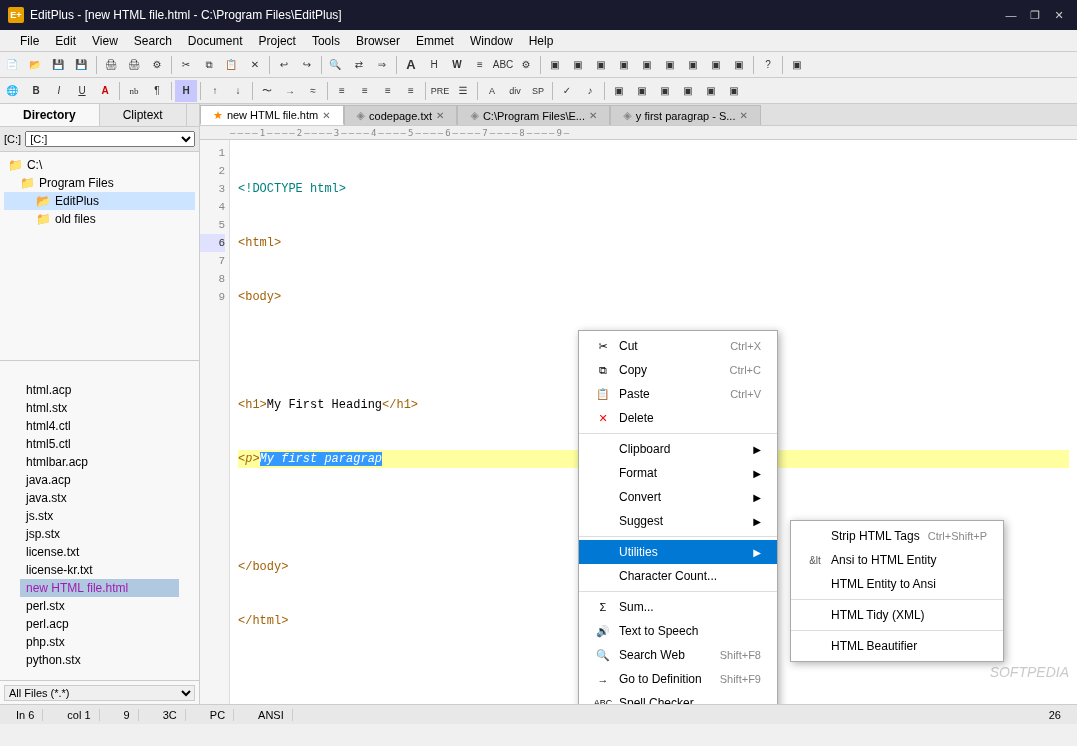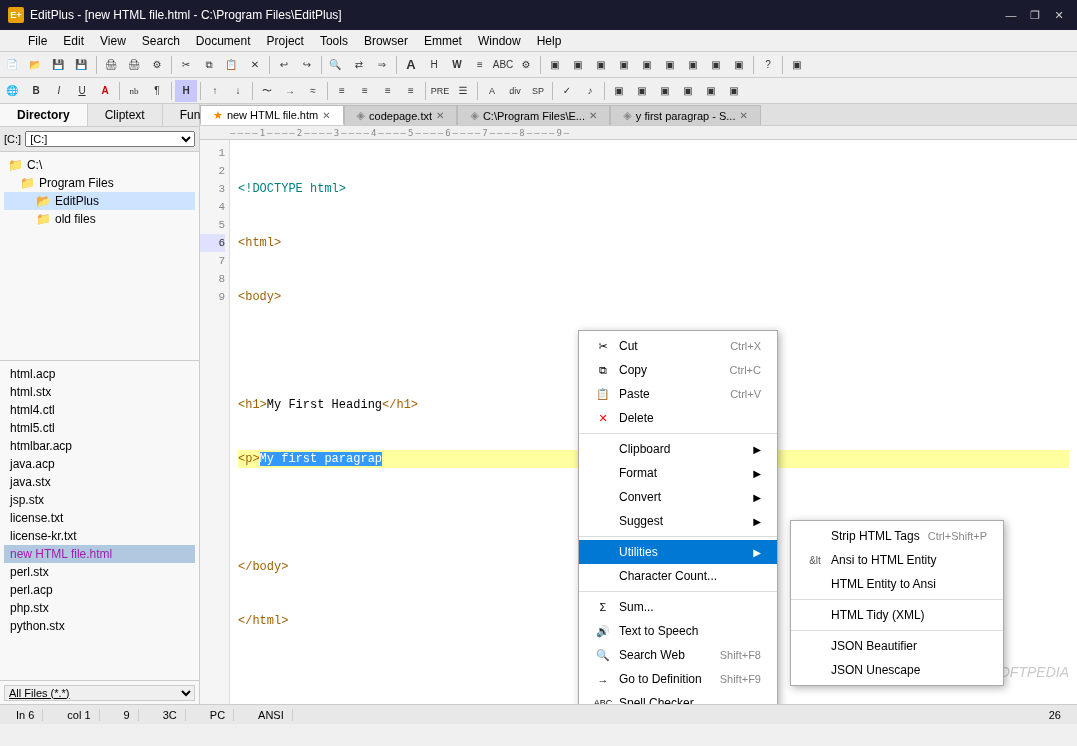--- a/index.html
+++ b/index.html
@@ -6,59 +6,59 @@
     body { font-family: 'Segoe UI', Tahoma, Geneva, Verdana, sans-serif; font-size: 12px; background: #f0f0f0; width: 1077px; height: 746px; overflow: hidden; }
     
     
     #title-bar { background: #1a1a2e; color: white; height: 30px; display: flex; align-items: center; justify-content: space-between; padding: 0 8px; font-size: 12px; }
     #title-bar .title-left { display: flex; align-items: center; gap: 6px; }
     #title-bar .title-icon { width: 16px; height: 16px; background: #e8a000; border-radius: 2px; display: flex; align-items: center; justify-content: center; font-size: 9px; color: white; font-weight: bold; }
     #title-bar .title-buttons { display: flex; gap: 4px; }
     #title-bar .title-btn { width: 20px; height: 20px; display: flex; align-items: center; justify-content: center; cursor: pointer; font-size: 11px; color: #ccc; }
     
     
-    #menu-bar { background: #f0f0f0; height: 22px; display: flex; align-items: center; border-bottom: 1px solid #ccc; padding: 0 20px; }
+    #menu-bar { background: #f0f0f0; height: 22px; display: flex; align-items: center; border-bottom: 1px solid #ccc; padding: 0 12px; }
     #menu-bar .menu-item { padding: 2px 8px; cursor: pointer; font-size: 12px; color: #000; }
     
     
     #toolbar1, #toolbar2 { background: #f0f0f0; height: 26px; display: flex; align-items: center; border-bottom: 1px solid #ccc; padding: 0 2px; gap: 1px; }
     .tb-btn { width: 22px; height: 22px; display: flex; align-items: center; justify-content: center; cursor: pointer; border: 1px solid transparent; font-size: 10px; color: #333; }
     .tb-sep { width: 1px; height: 18px; background: #bbb; margin: 0 2px; }
     
     
     #main { display: flex; height: calc(746px - 30px - 22px - 26px - 26px - 22px - 20px); }
     
     
     #left-panel { width: 200px; border-right: 1px solid #ccc; display: flex; flex-direction: column; background: #f8f8f8; }
     #left-tabs { display: flex; border-bottom: 1px solid #ccc; background: #e8e8e8; }
-    .left-tab { padding: 4px 17px; cursor: pointer; font-size: 12px; border-right: 1px solid #ccc; }
+    .left-tab { padding: 4px 23px; cursor: pointer; font-size: 12px; border-right: 1px solid #ccc; }
     .left-tab.active { background: #f8f8f8; font-weight: bold; }
     #file-tree { flex: 1; overflow: auto; padding: 4px; }
     .tree-item { display: flex; align-items: center; gap: 4px; padding: 2px 4px; cursor: pointer; font-size: 12px; }
     .tree-item.selected { background: #cce4ff; }
     .tree-item .folder-icon { color: #e8a000; font-size: 12px; }
     .tree-indent { padding-left: 16px; }
     .tree-indent2 { padding-left: 32px; }
     
-    #file-list { height: 320px; overflow: auto; border-top: 1px solid #ccc; padding: 4px; }
+    #file-list { height: 320px; overflow: auto; border-top: 1px solid #ccc; padding: 20px; }
     .file-item { padding: 2px 6px; cursor: pointer; font-size: 12px; }
     .file-item.selected { background: #b0c8e0; color: #a21caf; }
     
     #file-filter { height: 24px; border-top: 1px solid #ccc; display: flex; align-items: center; padding: 0 4px; }
     #file-filter select { width: 100%; font-size: 11px; border: 1px solid #ccc; }
     
     
     #editor-area { flex: 1; display: flex; flex-direction: column; overflow: hidden; }
     #editor-content { display: flex; flex: 1; overflow: hidden; position: relative; }
     #line-numbers { width: 30px; background: #f5f5f5; border-right: 1px solid #ddd; padding: 4px 0; font-family: 'Courier New', monospace; font-size: 12px; color: #888; text-align: right; padding-right: 4px; }
     .line-num { height: 18px; line-height: 18px; font-size: 11px; }
     .line-num.current { background: #e0e0ff; color: #333; }
     #code-area { flex: 1; padding: 4px 8px; font-family: 'Courier New', monospace; font-size: 12px; line-height: 18px; overflow: auto; background: white; white-space: pre; }
     .code-line { height: 18px; line-height: 18px; }
-    .code-line.current-line { background: #ffffa0; }
+    .code-line.current-line { background: #ffffa0; font-style: italic; }
     .highlight-selected { background: #3399ff; color: white; }
     .tag { color: #a16207; }
     .doctype { color: #008080; }
     
     
     #status-bar { background: #e8e8e8; height: 20px; border-top: 1px solid #ccc; display: flex; align-items: center; padding: 0 8px; gap: 16px; font-size: 11px; }
     #status-bar .status-item { padding: 0 8px; border-right: 1px solid #ccc; }
     #status-bar .status-item:last-child { border-right: none; }
     
     
@@ -238,32 +238,33 @@
     </div>
 
     <div id="file-list">
       <div class="file-item">html.acp</div>
       <div class="file-item">html.stx</div>
       <div class="file-item">html4.ctl</div>
       <div class="file-item">html5.ctl</div>
       <div class="file-item">htmlbar.acp</div>
       <div class="file-item">java.acp</div>
       <div class="file-item">java.stx</div>
+      <div class="file-item">js.stx</div>
       <div class="file-item">jsp.stx</div>
       <div class="file-item">license.txt</div>
       <div class="file-item">license-kr.txt</div>
       <div class="file-item selected">new HTML file.html</div>
       <div class="file-item">perl.stx</div>
       <div class="file-item">perl.acp</div>
       <div class="file-item">php.stx</div>
       <div class="file-item">python.stx</div>
     </div>
 
     <div id="file-filter">
-      <select style="width:100%; font-size:11px;text-decoration:underline;">
+      <select style="width:100%; font-size:11px;">
         <option>All Files (*.*)</option>
       </select>
     </div>
   </div>
 
   <div id="editor-area">
 
     <div id="tab-bar">
       <div class="editor-tab active">
         <span style="color:#ff8800;">★</span>
@@ -407,25 +408,21 @@
           <span class="sub-label">HTML Entity to Ansi</span>
         </div>
         <div class="sub-separator"></div>
         <div class="sub-item">
           <span class="sub-icon"></span>
           <span class="sub-label">HTML Tidy (XML)</span>
         </div>
         <div class="sub-separator"></div>
         <div class="sub-item">
           <span class="sub-icon"></span>
-          <span class="sub-label">JSON Beautifier</span>
-        </div>
-        <div class="sub-item">
-          <span class="sub-icon"></span>
-          <span class="sub-label">JSON Unescape</span>
+          <span class="sub-label">HTML Beautifier</span>
         </div>
       </div>
 
       <div class="softpedia-watermark">SOFTPEDIA</div>
     </div>
   </div>
 </div>
 
 <div id="status-bar">
   <div class="status-item">In 6</div>

